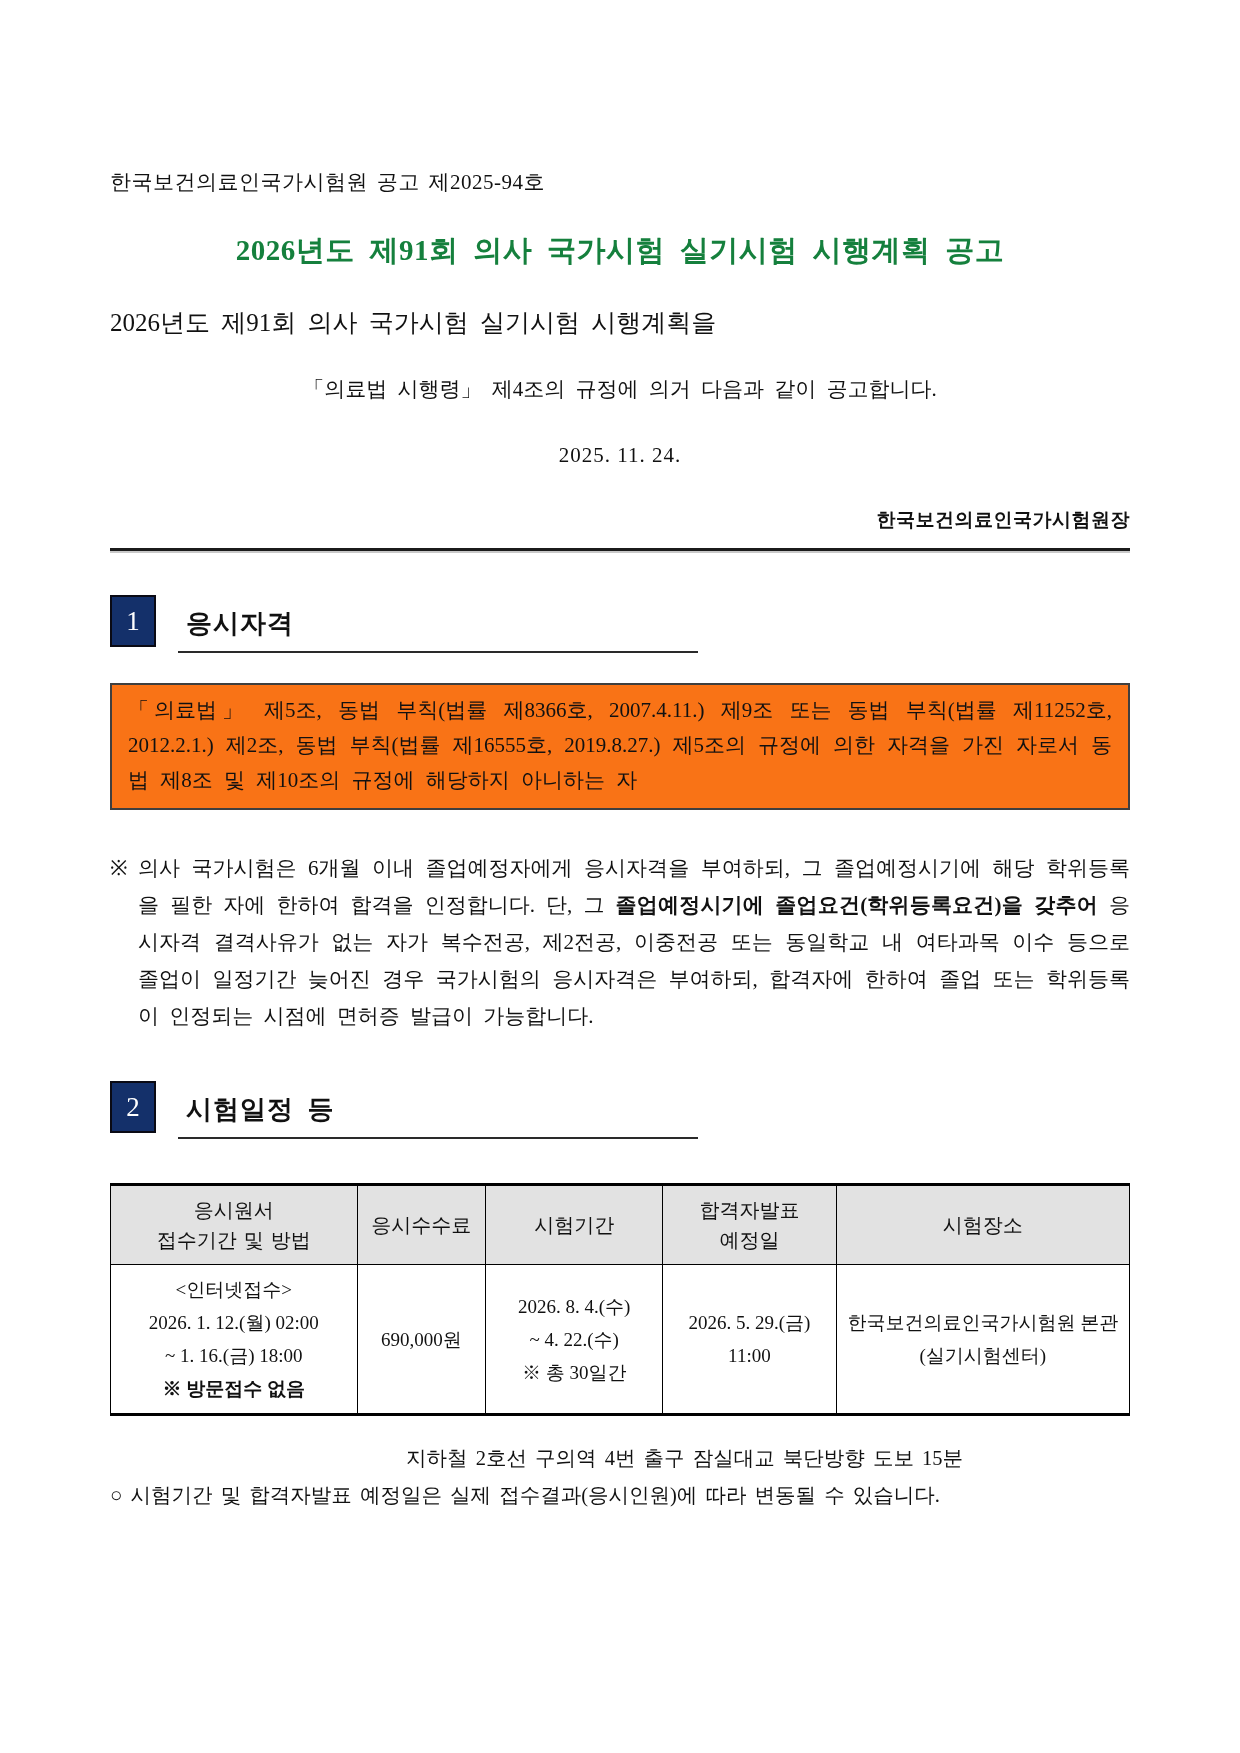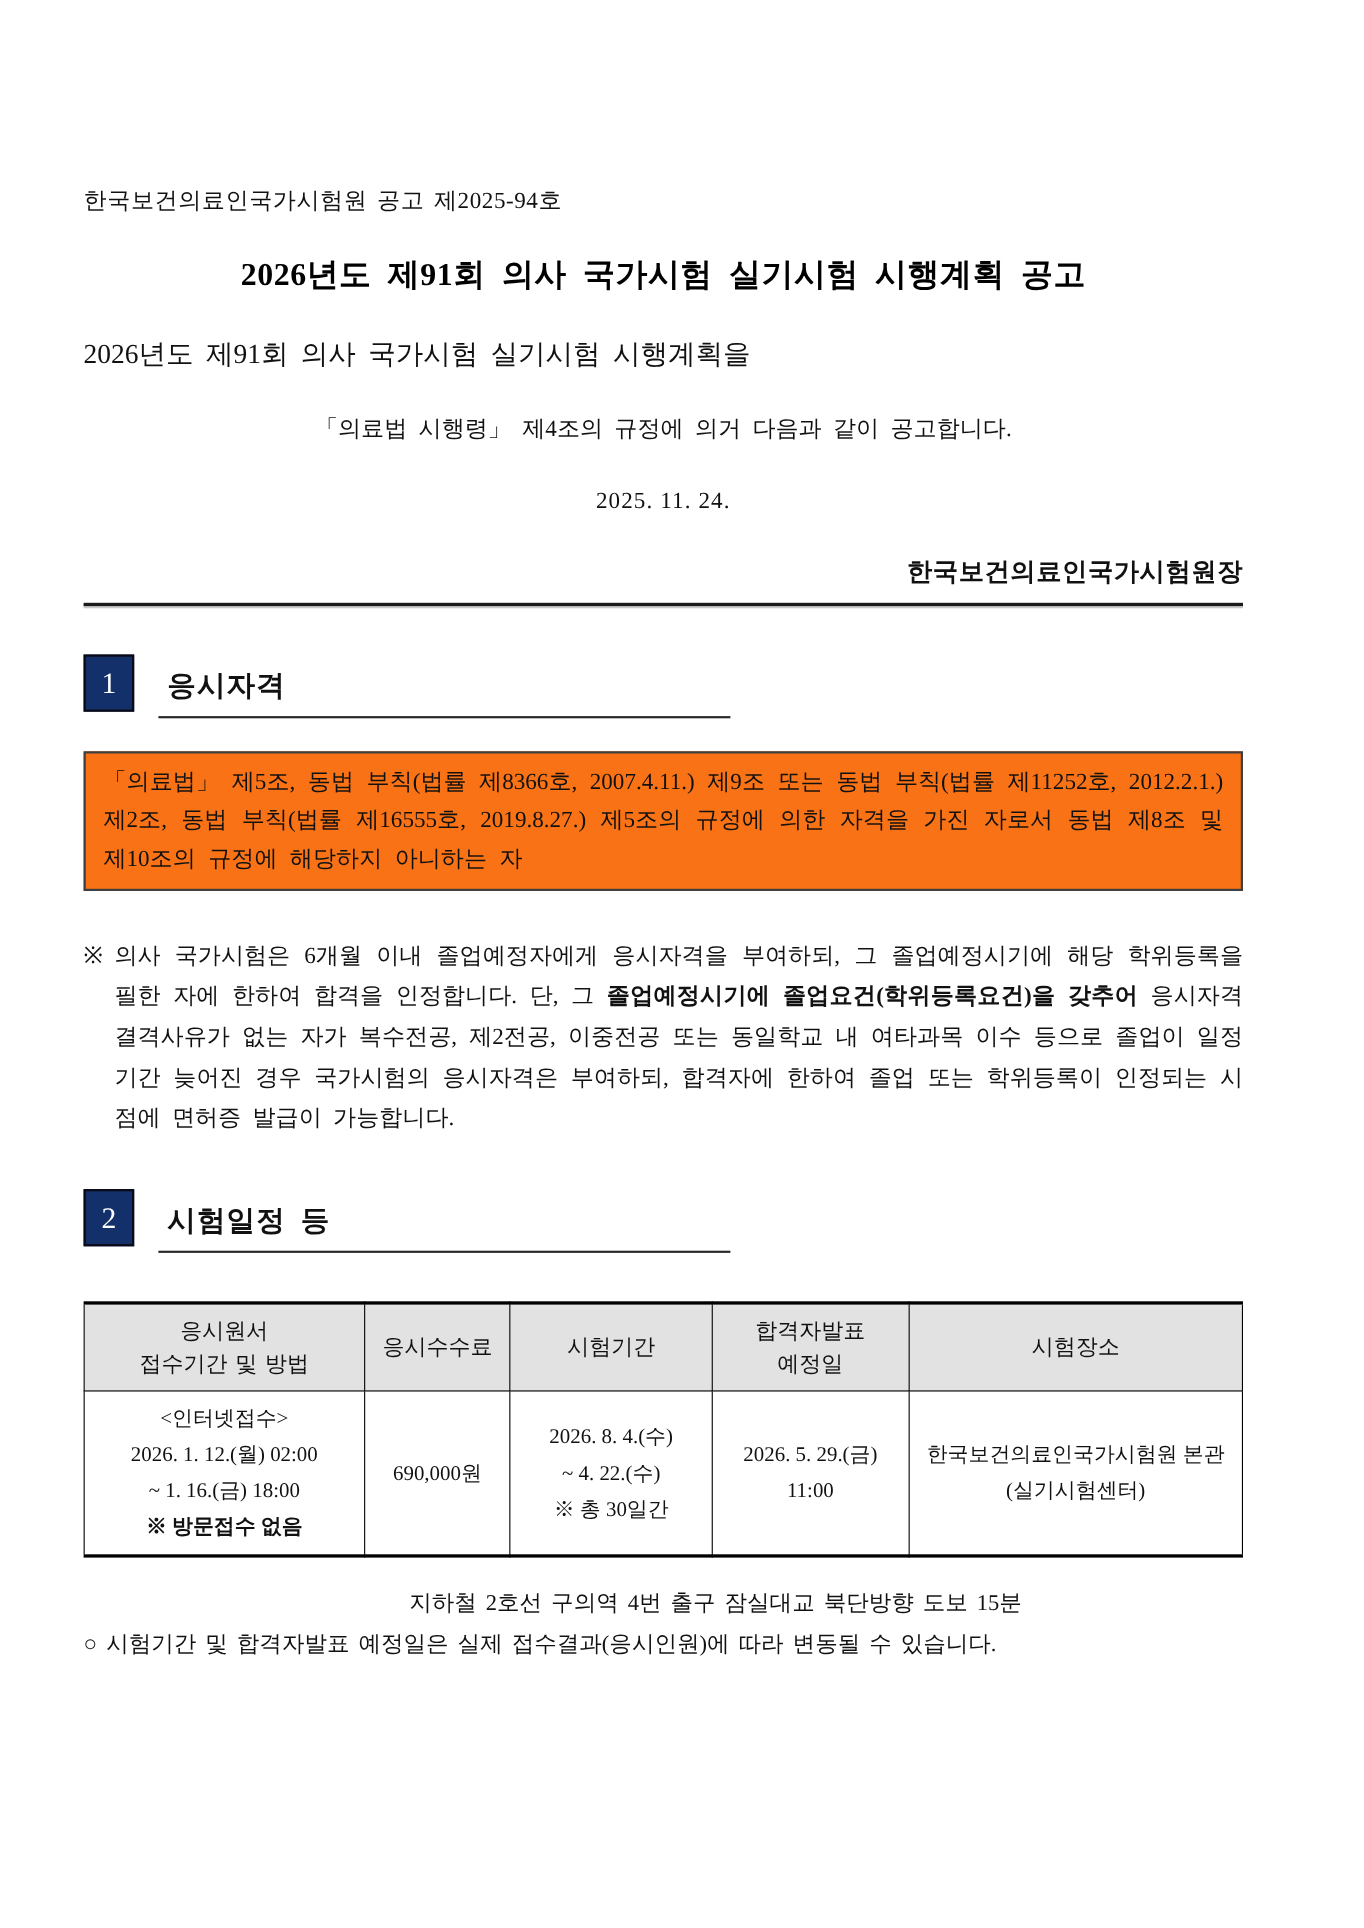--- a/index.html
+++ b/index.html
@@ -1,35 +1,35 @@
 <!DOCTYPE html>
 <html><head>
 <meta charset="utf-8">
 <style>
   * { margin:0; padding:0; box-sizing:border-box; }
   html,body { background:#ffffff; }
   .page {
     position:relative;
     width:1240px; height:1753px;
     background:#ffffff;
-    padding:168px 110px 0 76px;
+    padding:168px 110px 0 110px;
     font-family:"Liberation Serif","DejaVu Serif",serif;
     color:#111111;
     overflow:hidden;
   }
   .notice-no { font-size:21px; line-height:28px; letter-spacing:0.5px; word-spacing:3px; }
   .doc-title {
     margin-top:34px; text-align:center;
     font-size:29px; font-weight:bold; line-height:40px;
-    letter-spacing:0.5px; word-spacing:7px; color:#000000;
+    letter-spacing:0.5px; word-spacing:7px; color:#15803d;
   }
   .sub-line { margin-top:38px; text-align:left; font-size:25px; line-height:30px; word-spacing:5px; }
   .sub-line2 { margin-top:36px; text-align:center; font-size:21px; line-height:30px; word-spacing:5px; }
   .date-line { margin-top:36px; text-align:center; font-size:21px; line-height:30px; letter-spacing:1px; }
-  .issuer { margin-top:34px; text-align:right; font-size:23px; font-weight:bold; line-height:32px; letter-spacing:0.5px; }
+  .issuer { margin-top:34px; text-align:right; font-size:19px; font-weight:bold; line-height:32px; letter-spacing:0.5px; }
   .rule { margin-top:12px; height:3px; background:#1b1b1b; box-shadow:0 2px 0 #c9c9c9; }
 
   .sec-heading { display:flex; align-items:flex-end; }
   .sec-heading.first { margin-top:44px; }
   .sec-heading.second { margin-top:46px; }
   .sec-num {
     width:46px; height:52px; flex:0 0 auto;
     background:#14306A; border:2px solid #0a0a14;
     color:#ffffff; font-size:27px;
     display:flex; align-items:center; justify-content:center;

